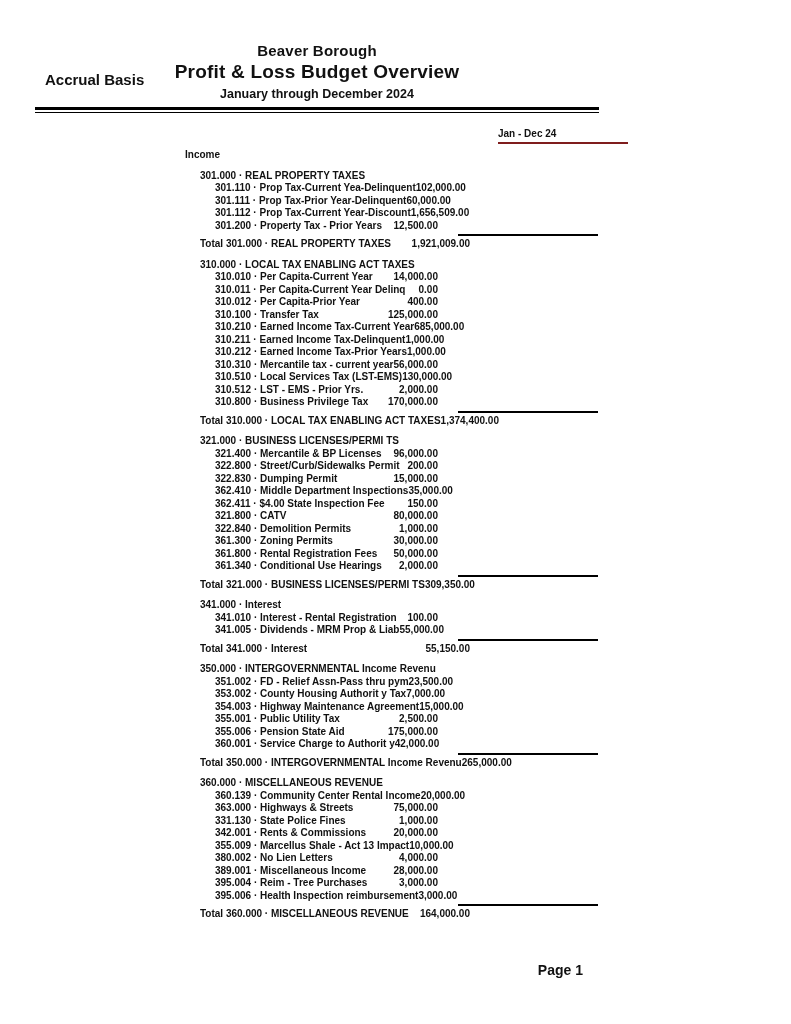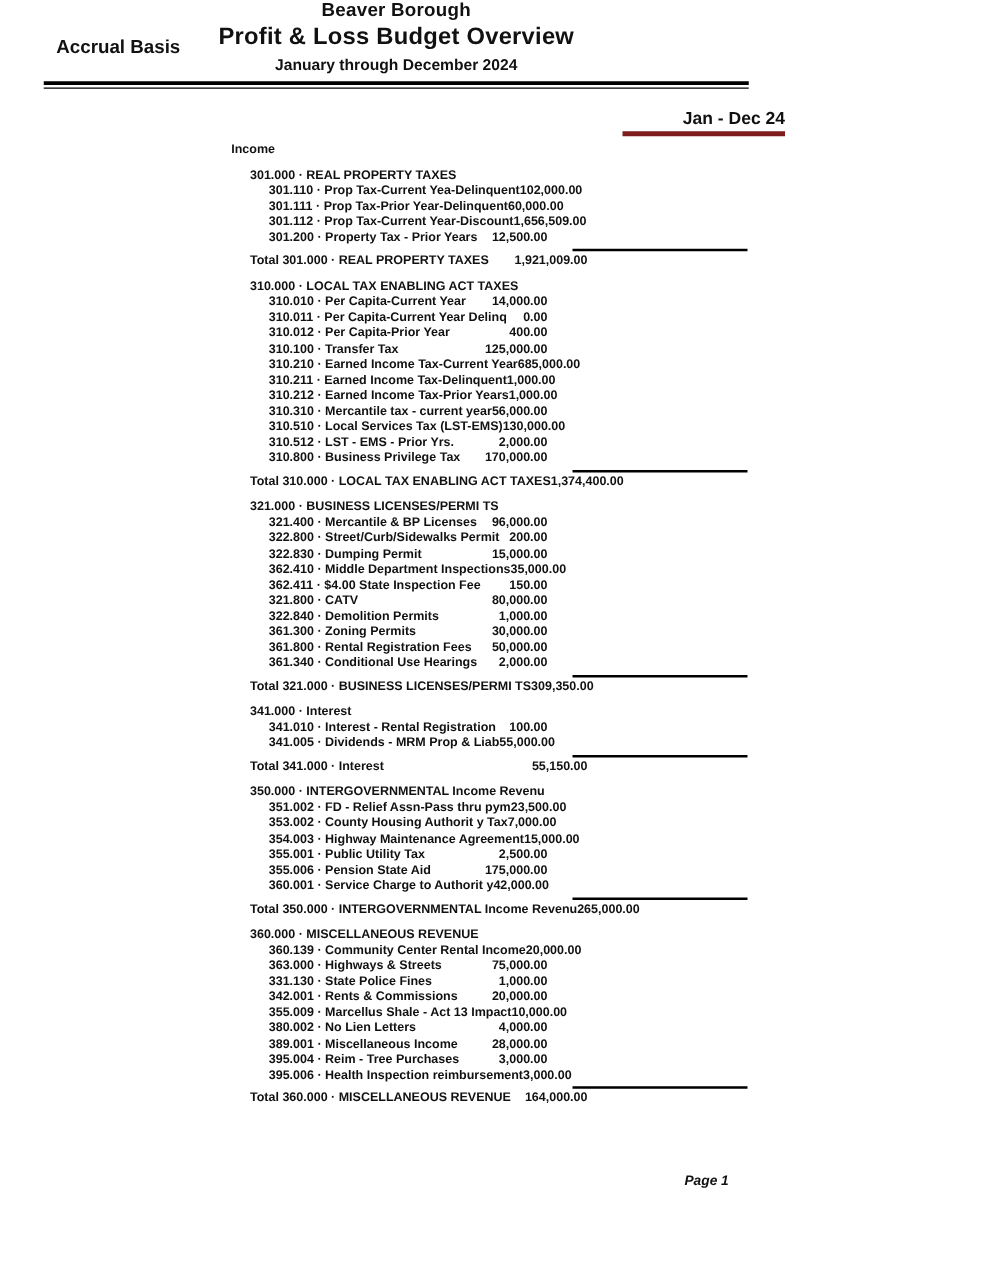--- a/index.html
+++ b/index.html
@@ -1,39 +1,39 @@
 <!DOCTYPE html>
 <html><head>
 <meta charset="utf-8">
 <style>
   html,body{margin:0;padding:0;background:#fff;}
   .page{
     width:634px;height:1024px;position:relative;background:#ffffff;
     font-family:"Liberation Sans",sans-serif;font-weight:700;color:#111;
-    box-sizing:border-box;overflow:hidden;
+    box-sizing:border-box;padding-top:42px;overflow:hidden;
   }
   .hdr-company{text-align:center;font-size:15px;letter-spacing:.2px;}
   .hdr-title{text-align:center;font-size:19px;margin-top:2px;letter-spacing:.2px;}
   .hdr-row{position:relative;margin-top:4px;height:15px;}
   .hdr-basis{position:absolute;left:45px;bottom:14px;font-size:15px;}
   .hdr-date{text-align:center;font-size:12.5px;}
   .hdr-rule{margin:5px 35px 0 35px;height:2px;border-top:3px solid #000;border-bottom:1px solid #000;}
-  .col-hdr{margin-left:498px;width:130px;text-align:right;font-size:14px;
-    border-bottom:4px solid #7f1d1d;padding-bottom:3px;margin-top:15px;}
+  .col-hdr{margin-left:498px;width:130px;text-align:left;font-size:10px;
+    border-bottom:2px solid #7f1d1d;padding-bottom:3px;margin-top:15px;}
   .content{margin-top:5px;font-size:10px;}
   .row{display:flex;line-height:12.5px;white-space:nowrap;}
   .sp{flex:1;}
   .amt{text-align:right;}
   .income-row{padding-left:185px;}
   .sec-hdr{padding-left:200px;}
   .item{padding-left:215px;padding-right:196px;}
   .total{padding-left:200px;padding-right:164px;margin-top:1px;}
   .sep{height:0;border-top:2px solid #000;width:140px;margin:2px 0 2px 458px;}
   .section{margin-top:8px;}
-  .page-num{position:absolute;top:939px;right:51px;font-size:11px;font-style:italic;}
+  .page-num{position:absolute;top:962px;right:51px;font-size:14px;}
 </style>
 </head>
 <body>
 
 <div class="page">
 
   <div class="hdr-company">Beaver Borough</div>
   <div class="hdr-title">Profit &amp; Loss Budget Overview</div>
   <div class="hdr-row">
     <span class="hdr-basis">Accrual Basis</span>

